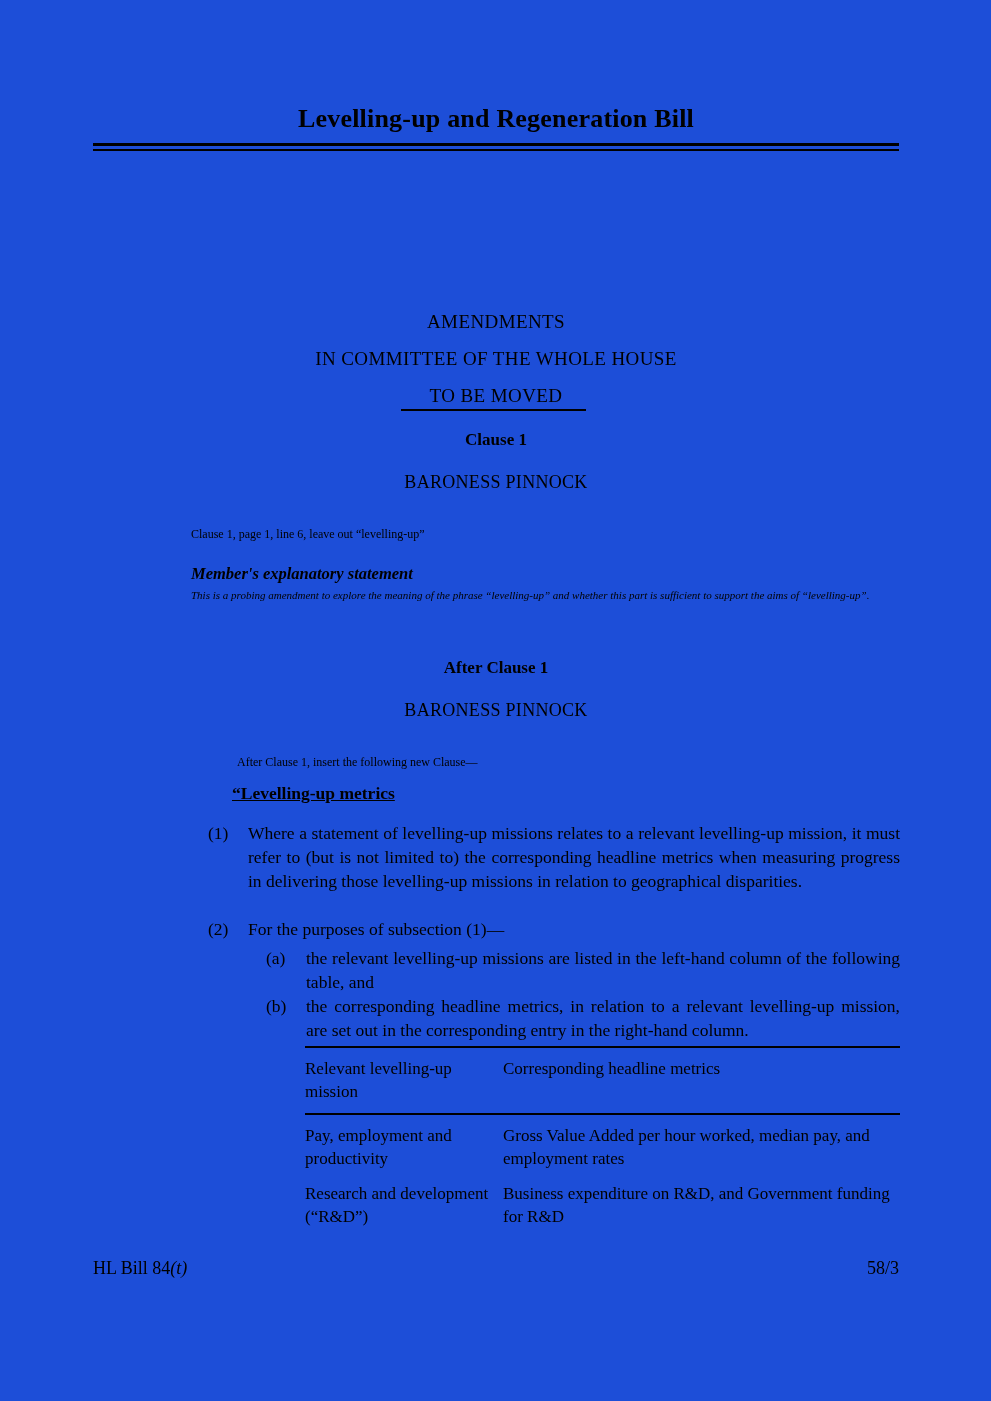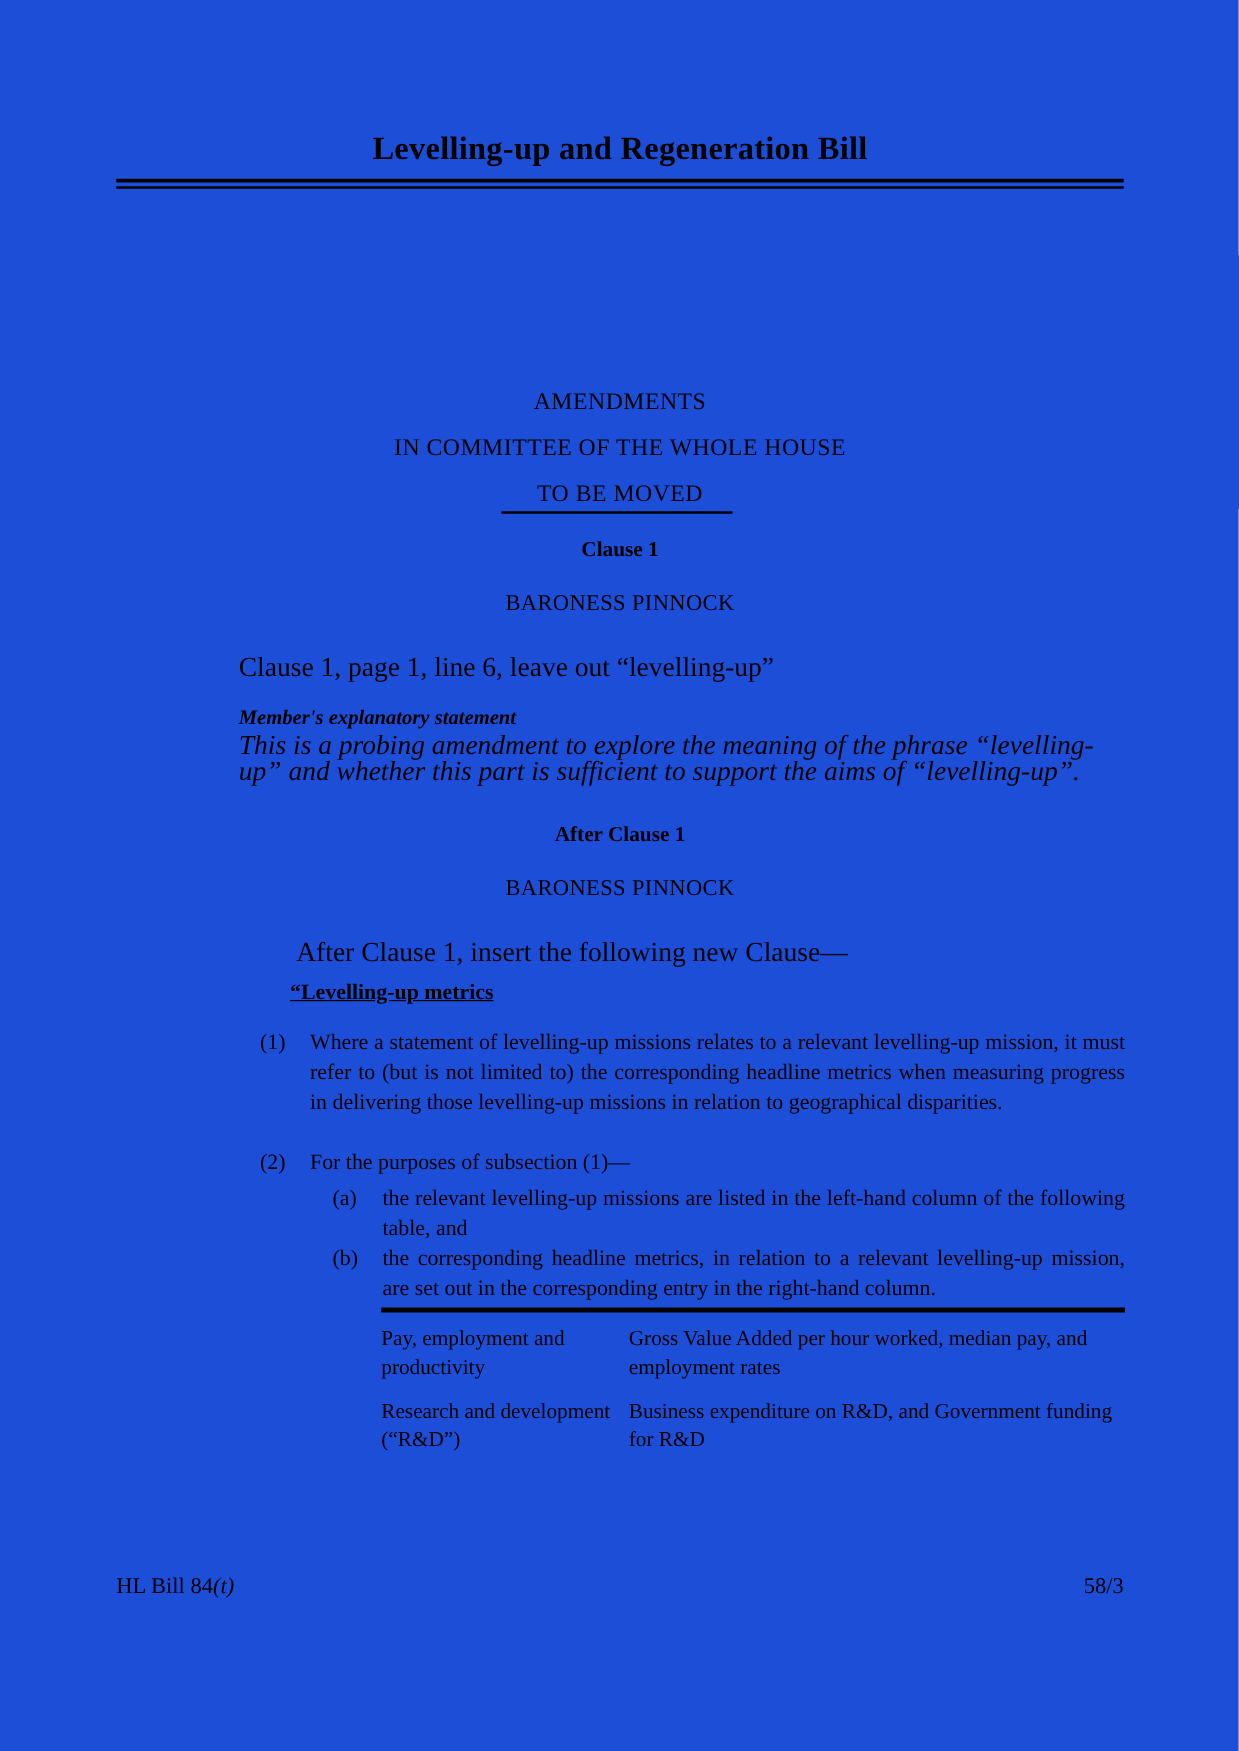--- a/index.html
+++ b/index.html
@@ -85,36 +85,36 @@
     text-align: center;
     font-size: 18px;
     letter-spacing: 0.3px;
   }
 
   
   .body-text {
     position: absolute;
     left: 191px;
     width: 709px;
-    font-size: 22px;
+    font-size: 12px;
     line-height: 24px;
   }
   .expl-head {
     position: absolute;
     left: 191px;
     width: 709px;
     font-size: 16.5px;
     font-weight: bold;
     font-style: italic;
   }
   .expl-body {
     position: absolute;
     left: 191px;
     width: 714px;
-    font-size: 22px;
+    font-size: 11px;
     font-style: italic;
     line-height: 21px;
   }
   .new-clause-title {
     position: absolute;
     left: 232px;
     width: 660px;
     font-size: 17.5px;
     font-weight: bold;
   }
@@ -225,20 +225,28 @@
     <span class="txt">the relevant levelling-up missions are listed in the left-hand column of the following table, and</span>
   </div>
 
   <div class="subsec" style="left:266px; top:994px; width:634px;">
     <span class="num">(b)</span>
     <span class="txt">the corresponding headline metrics, in relation to a relevant levelling-up mission, are set out in the corresponding entry in the right-hand column.</span>
   </div>
 
   <div class="metrics-table">
     <div class="rule top"></div>
+    <table>
+      <tbody>
+          <tr>
+        <th class="col-left cellpad-head">Relevant levelling-up mission</th>
+        <th class="col-right cellpad-head">Corresponding headline metrics</th>
+      </tr>
+    </tbody>
+      </table>
     <div class="rule"></div>
     <table>
       <tbody>
           <tr>
         <td class="col-left cellpad-row-first">Pay, employment and productivity</td>
         <td class="col-right cellpad-row-first">Gross Value Added per hour worked, median pay, and employment rates</td>
       </tr>
       <tr>
         <td class="col-left cellpad-row">Research and development (“R&amp;D”)</td>
         <td class="col-right cellpad-row">Business expenditure on R&amp;D, and Government funding for R&amp;D</td>

